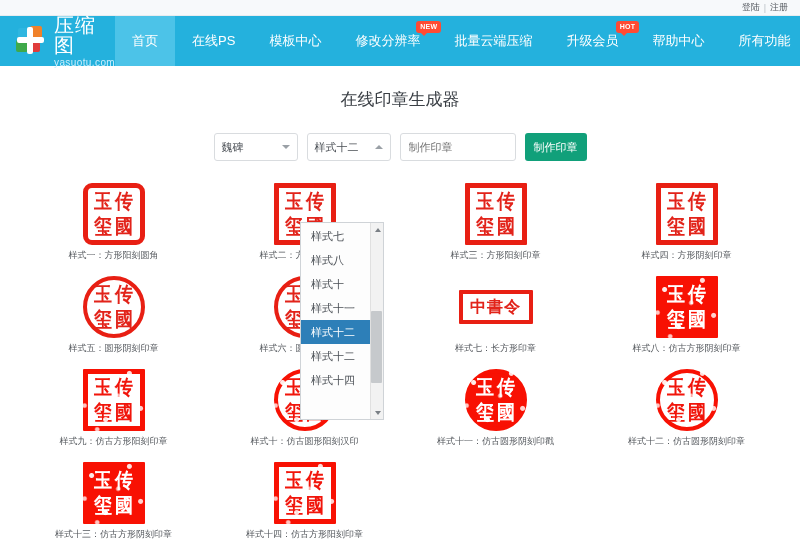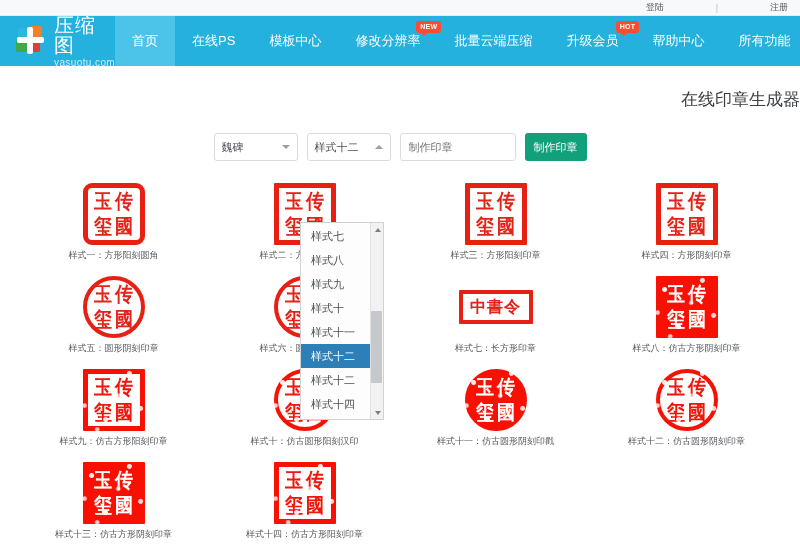--- a/index.html
+++ b/index.html
@@ -13,21 +13,20 @@
 
   
   .topbar {
     height: 16px;
     background: #f7f9fb;
     border-bottom: 1px solid #e8ecef;
     display: flex;
     align-items: center;
     justify-content: flex-end;
     padding-right: 12px;
-    gap: 48px;
   }
   .topbar a {
     font-size: 9px;
     color: #555a60;
     text-decoration: none;
     line-height: 1;
   }
   .topbar .sep { font-size: 9px; color: #b9bfc5; margin: 0 4px; }
 
   
@@ -109,21 +108,21 @@
     position: absolute;
     left: 5px; bottom: -3px;
     border-left: 3px solid transparent;
     border-right: 3px solid transparent;
     border-top: 3px solid #ff4b33;
   }
 
   
   .page { position: relative; padding-top: 22px; }
   .page-title {
-    text-align: right;
+    text-align: center;
     font-size: 17px;
     color: #3a3f45;
     margin: 0 0 22px 0;
     font-weight: normal;
   }
 
   
   .controls {
     display: flex;
     justify-content: center;
@@ -396,21 +395,20 @@
       <span class="caret up"></span>
     </div>
     <input class="txt" type="text" placeholder="制作印章" style="">
     <button class="btn-make">制作印章</button>
   </div>
 
   <div class="dropdown">
     <div class="dd-list" id="dd-list">
         <div class="dd-item">样式七</div>
         <div class="dd-item">样式八</div>
-        <div class="dd-item">样式九</div>
         <div class="dd-item">样式十</div>
         <div class="dd-item">样式十一</div>
         <div class="dd-item selected">样式十二</div>
         <div class="dd-item">样式十二</div>
         <div class="dd-item">样式十四</div>
       </div>
     <div class="dd-scroll">
       <div class="dd-arrow top">
           <i></i>
         </div>

